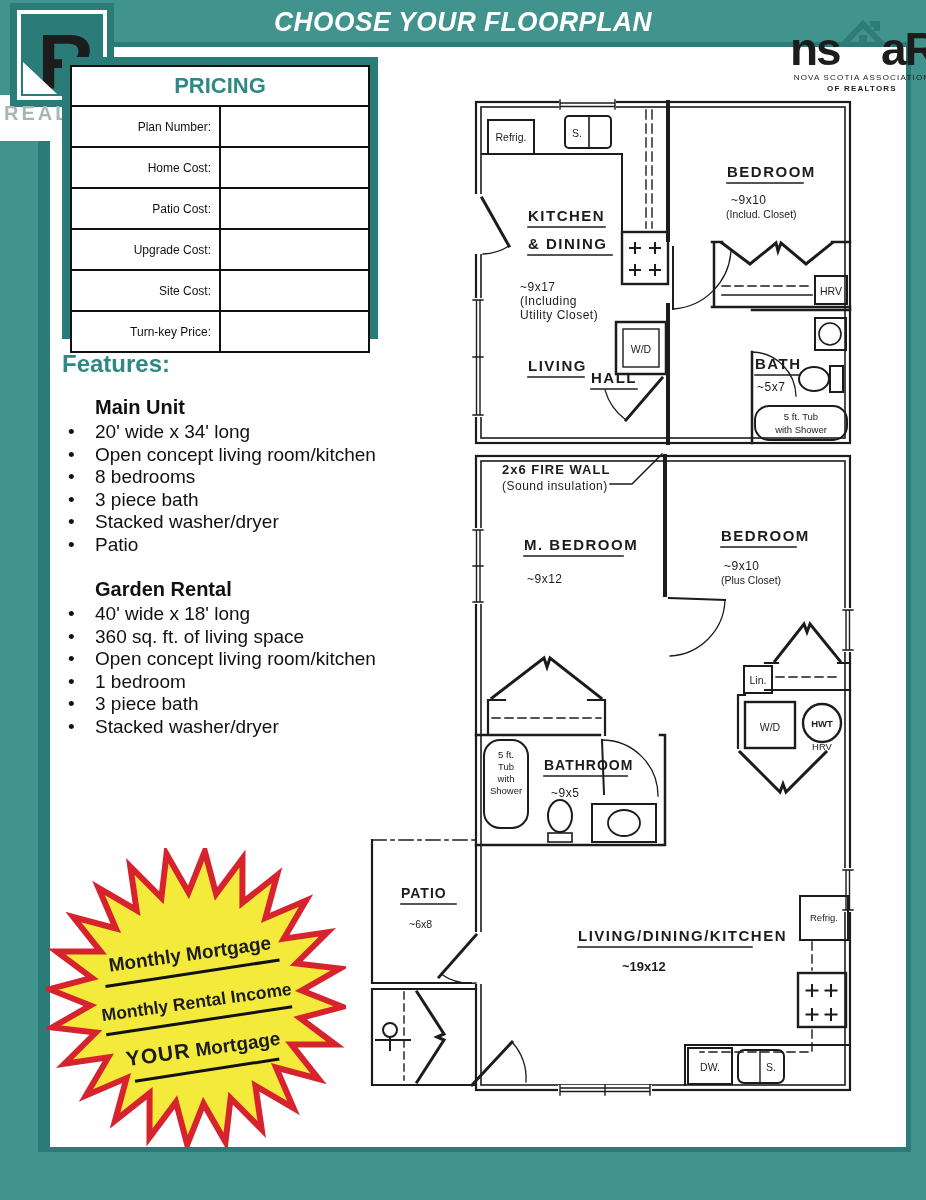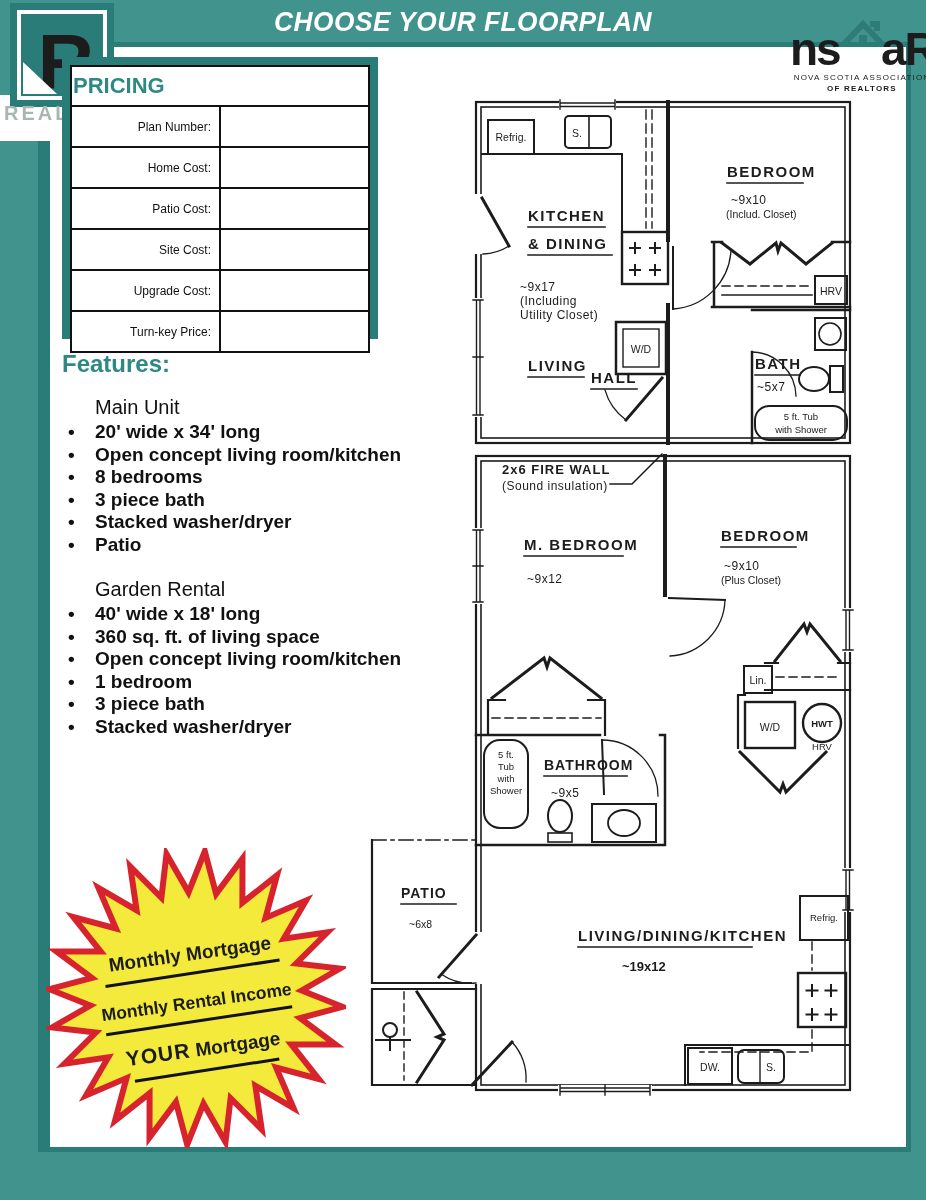--- a/index.html
+++ b/index.html
@@ -16,29 +16,29 @@
   
   .realtor-stripe{left:0;top:95px;width:158px;height:46px;background:#fff;}
   .realtor-word{left:4px;top:102px;width:150px;color:#A9B6B4;font-size:20px;
                 letter-spacing:3px;font-weight:bold;}
   .realtor-word sup{font-size:9px;}
   
   .pricing-frame{left:62px;top:57px;width:316px;height:282px;background:#2A7C78;padding:0;}
   .pricing-table{position:absolute;left:8px;top:8px;width:300px;height:266px;background:#fff;
                  border-collapse:collapse;table-layout:fixed;}
   .pricing-table td,.pricing-table th{border:2.5px solid #111;}
-  .pricing-head{color:#2E8984;font-size:22px;font-weight:bold;text-align:left;height:36px;}
+  .pricing-head{color:#2E8984;font-size:22px;font-weight:bold;text-align:center;height:36px;}
   .p-label{width:52%;text-align:right;padding-right:8px;font-size:12px;color:#111;height:37px;}
   .p-value{width:48%;background:#fff;}
   
   .features{left:62px;top:350px;width:340px;color:#111;}
   .features h2{margin:0 0 18px 0;color:#2E8984;font-size:24px;font-weight:bold;}
-  .unit-head{font-size:20px;font-weight:normal;margin:0 0 2px 33px;}
+  .unit-head{font-size:20px;font-weight:bold;margin:0 0 2px 33px;}
   ul.feat{margin:0 0 22px 0;padding:0;list-style:none;}
-  ul.feat li{font-size:19px;line-height:22.5px;padding-left:33px;position:relative;font-weight:bold;}
+  ul.feat li{font-size:19px;line-height:22.5px;padding-left:33px;position:relative;}
   ul.feat li::before{content:"•";position:absolute;left:6px;}
   
   svg text{font-family:"Liberation Sans",sans-serif;fill:#1c1c1c;}
   .fp-room{font-size:15px;letter-spacing:1.5px;font-weight:bold;}
   .fp-size{font-size:12px;letter-spacing:.5px;}
   .fp-small{font-size:10.5px;}
   .fp-tiny{font-size:9.5px;}
 </style>
 </head>
 <body>
@@ -78,25 +78,25 @@
         </tr>
     <tr>
       <td class="p-label">Home Cost:</td>
       <td class="p-value"></td>
         </tr>
     <tr>
       <td class="p-label">Patio Cost:</td>
       <td class="p-value"></td>
         </tr>
     <tr>
+      <td class="p-label">Upgrade Cost:</td>
+      <td class="p-value"></td>
+        </tr>
+    <tr>
       <td class="p-label">Site Cost:</td>
-      <td class="p-value"></td>
-        </tr>
-    <tr>
-      <td class="p-label">Upgrade Cost:</td>
       <td class="p-value"></td>
         </tr>
     <tr>
       <td class="p-label">Turn-key Price:</td>
       <td class="p-value"></td>
         </tr>
   </tbody>
     </table>
 </div>
 

